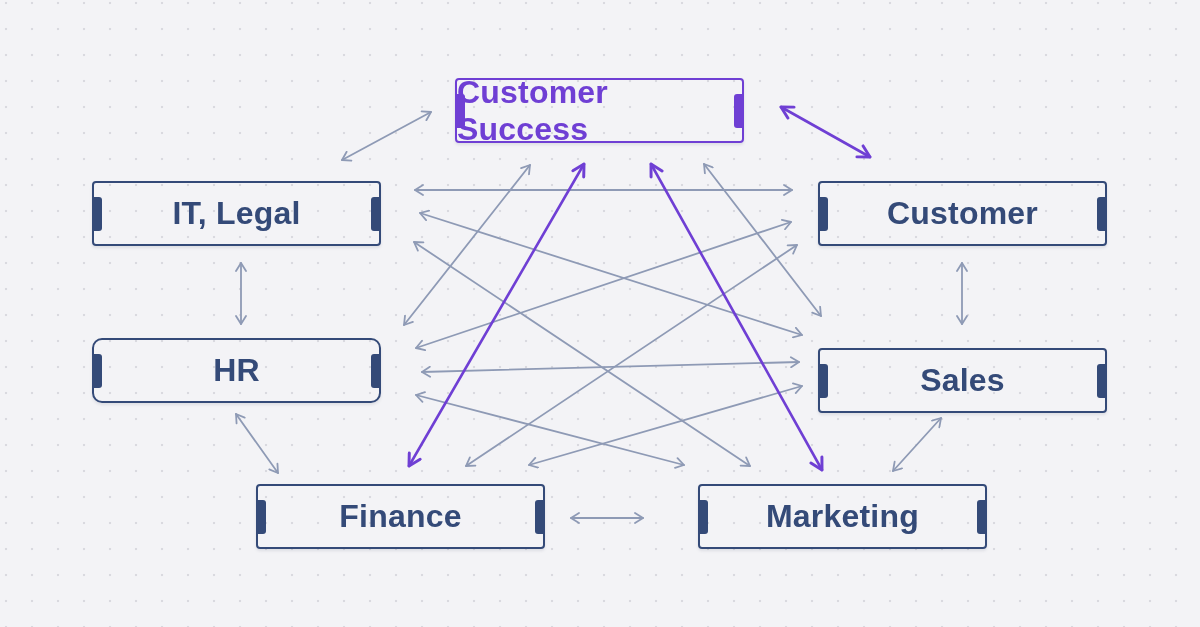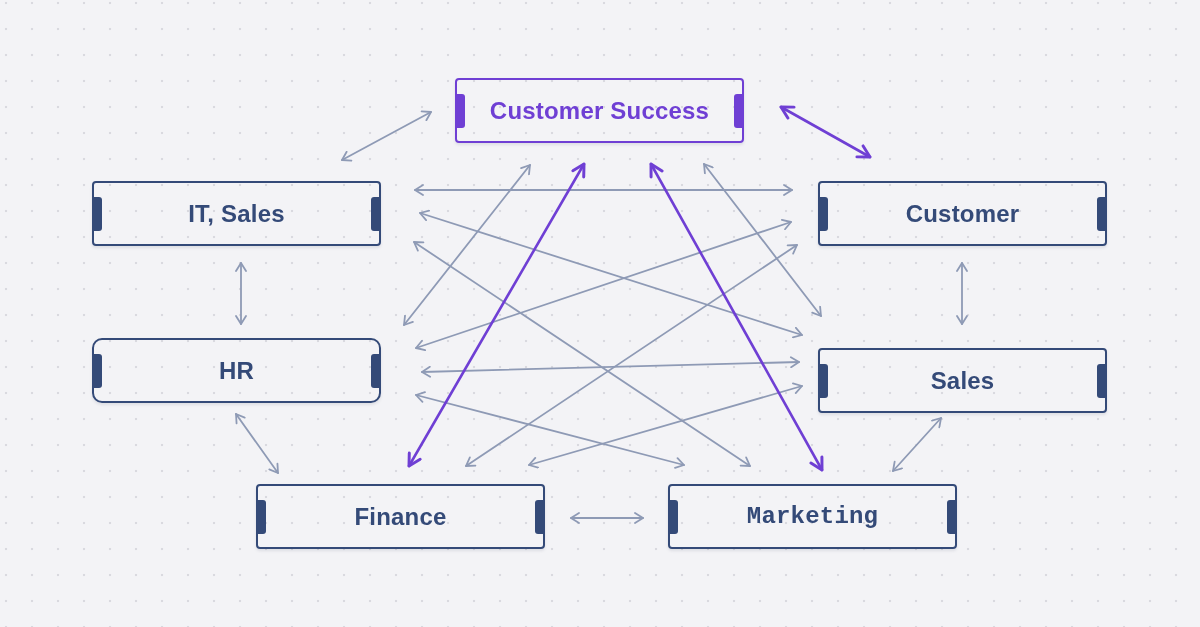--- a/index.html
+++ b/index.html
@@ -11,21 +11,21 @@
     background-position:-7px -10px;
     font-family:"Liberation Sans", "DejaVu Sans", sans-serif;
   }
   #diagram { position:absolute; left:0; top:0; width:1200px; height:627px; }
   .node {
     position:absolute; box-sizing:border-box;
     width:289px; height:65px;
     border:2px solid #344a78; border-radius:4px;
     box-shadow:0 2px 3px rgba(40,50,80,0.10);
     display:flex; align-items:center; justify-content:center;
-    color:#344a78; font-size:24px; font-weight:bold; letter-spacing:0.2px;
+    color:#344a78; font-size:32px; font-weight:bold; letter-spacing:0.2px;
   }
   .node.highlight { border-color:#6f3fd4; color:#6f3fd4; }
   .handle {
     position:absolute; top:50%; width:8px; height:34px; margin-top:-17px;
     background:#344a78;
   }
   .node.highlight .handle { background:#6f3fd4; }
   .handle.left { left:0; border-radius:0 3px 3px 0; }
   .handle.right { right:0; border-radius:3px 0 0 3px; }
   .label { position:relative; }
@@ -66,21 +66,21 @@
 </svg>
 
 <div class="node highlight" style="left:455px; top:78px;">
   <span class="handle left"></span>
   <span class="label">Customer Success</span>
   <span class="handle right"></span>
 </div>
 
 <div class="node" style="left:92px; top:181px;">
   <span class="handle left"></span>
-  <span class="label">IT, Sales</span>
+  <span class="label">IT, Legal</span>
   <span class="handle right"></span>
 </div>
 
 <div class="node" style="left:818px; top:181px;">
   <span class="handle left"></span>
   <span class="label">Customer</span>
   <span class="handle right"></span>
 </div>
 
 <div class="node" style="left:92px; top:338px;border-radius:10px;">
@@ -94,17 +94,17 @@
   <span class="label">Sales</span>
   <span class="handle right"></span>
 </div>
 
 <div class="node" style="left:256px; top:484px;">
   <span class="handle left"></span>
   <span class="label">Finance</span>
   <span class="handle right"></span>
 </div>
 
-<div class="node" style="left:668px; top:484px;font-family:Liberation Mono, monospace;">
+<div class="node" style="left:698px; top:484px;">
   <span class="handle left"></span>
   <span class="label">Marketing</span>
   <span class="handle right"></span>
 </div>
 
 </body></html>

